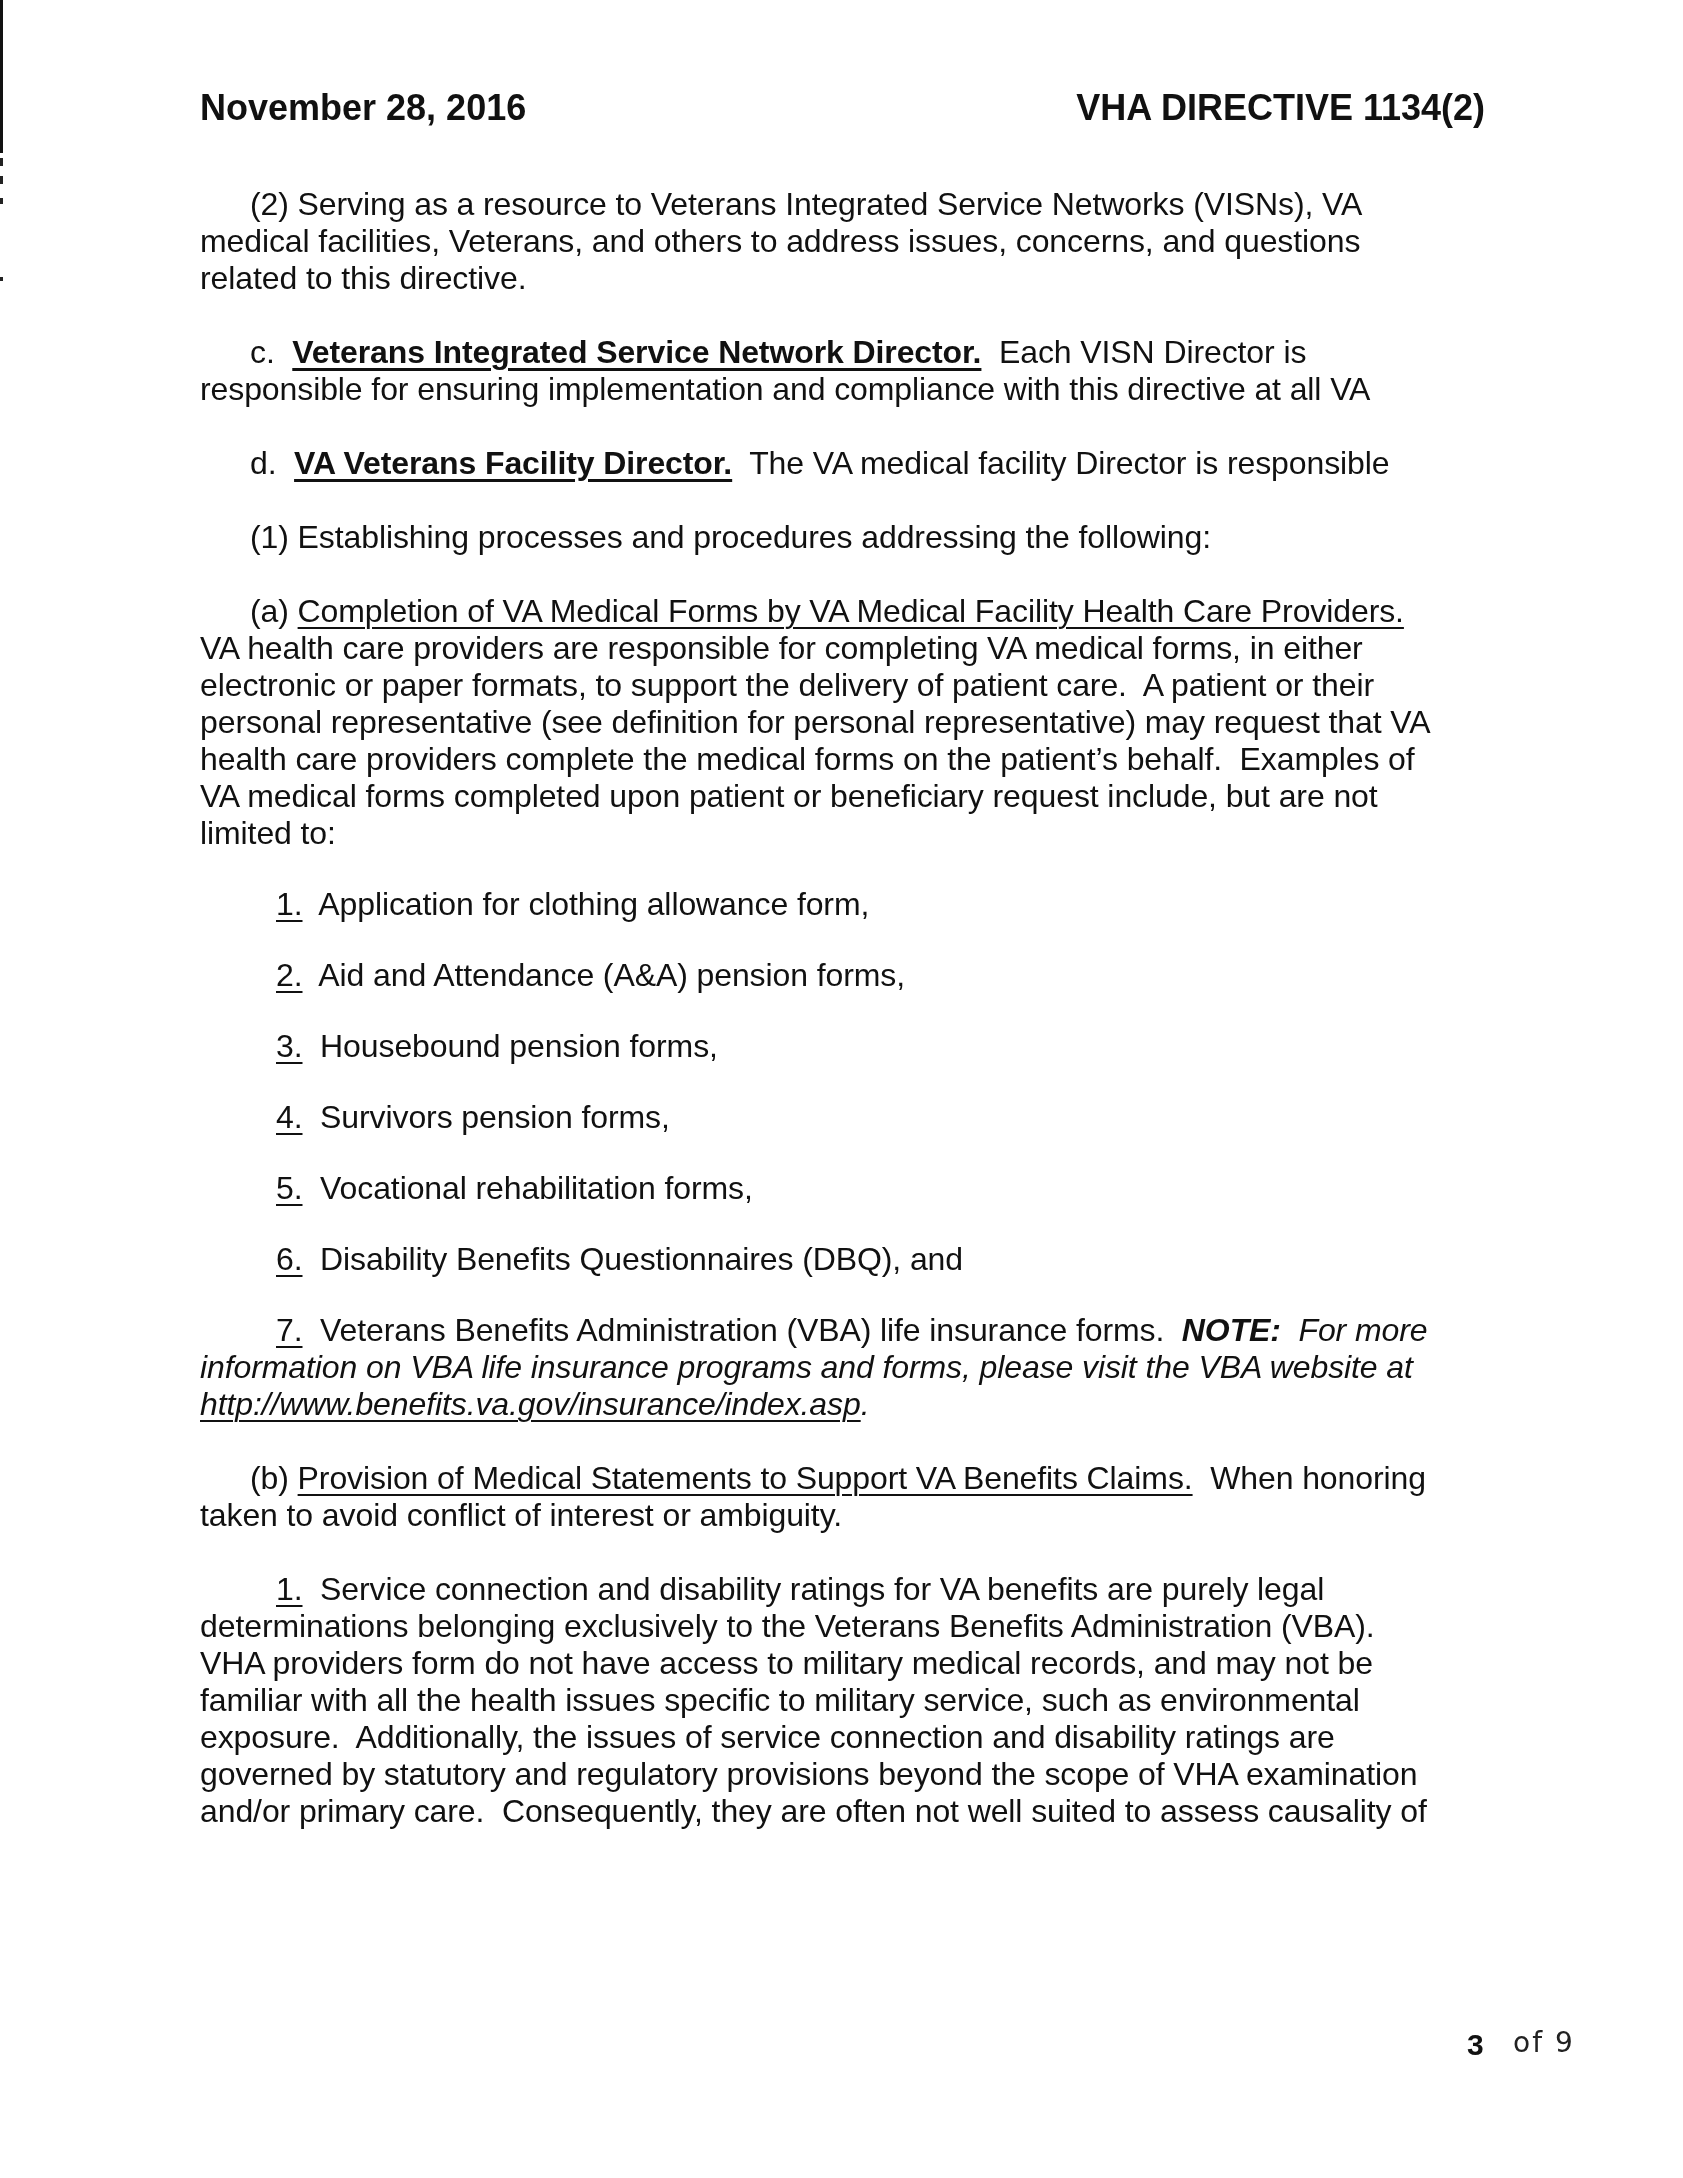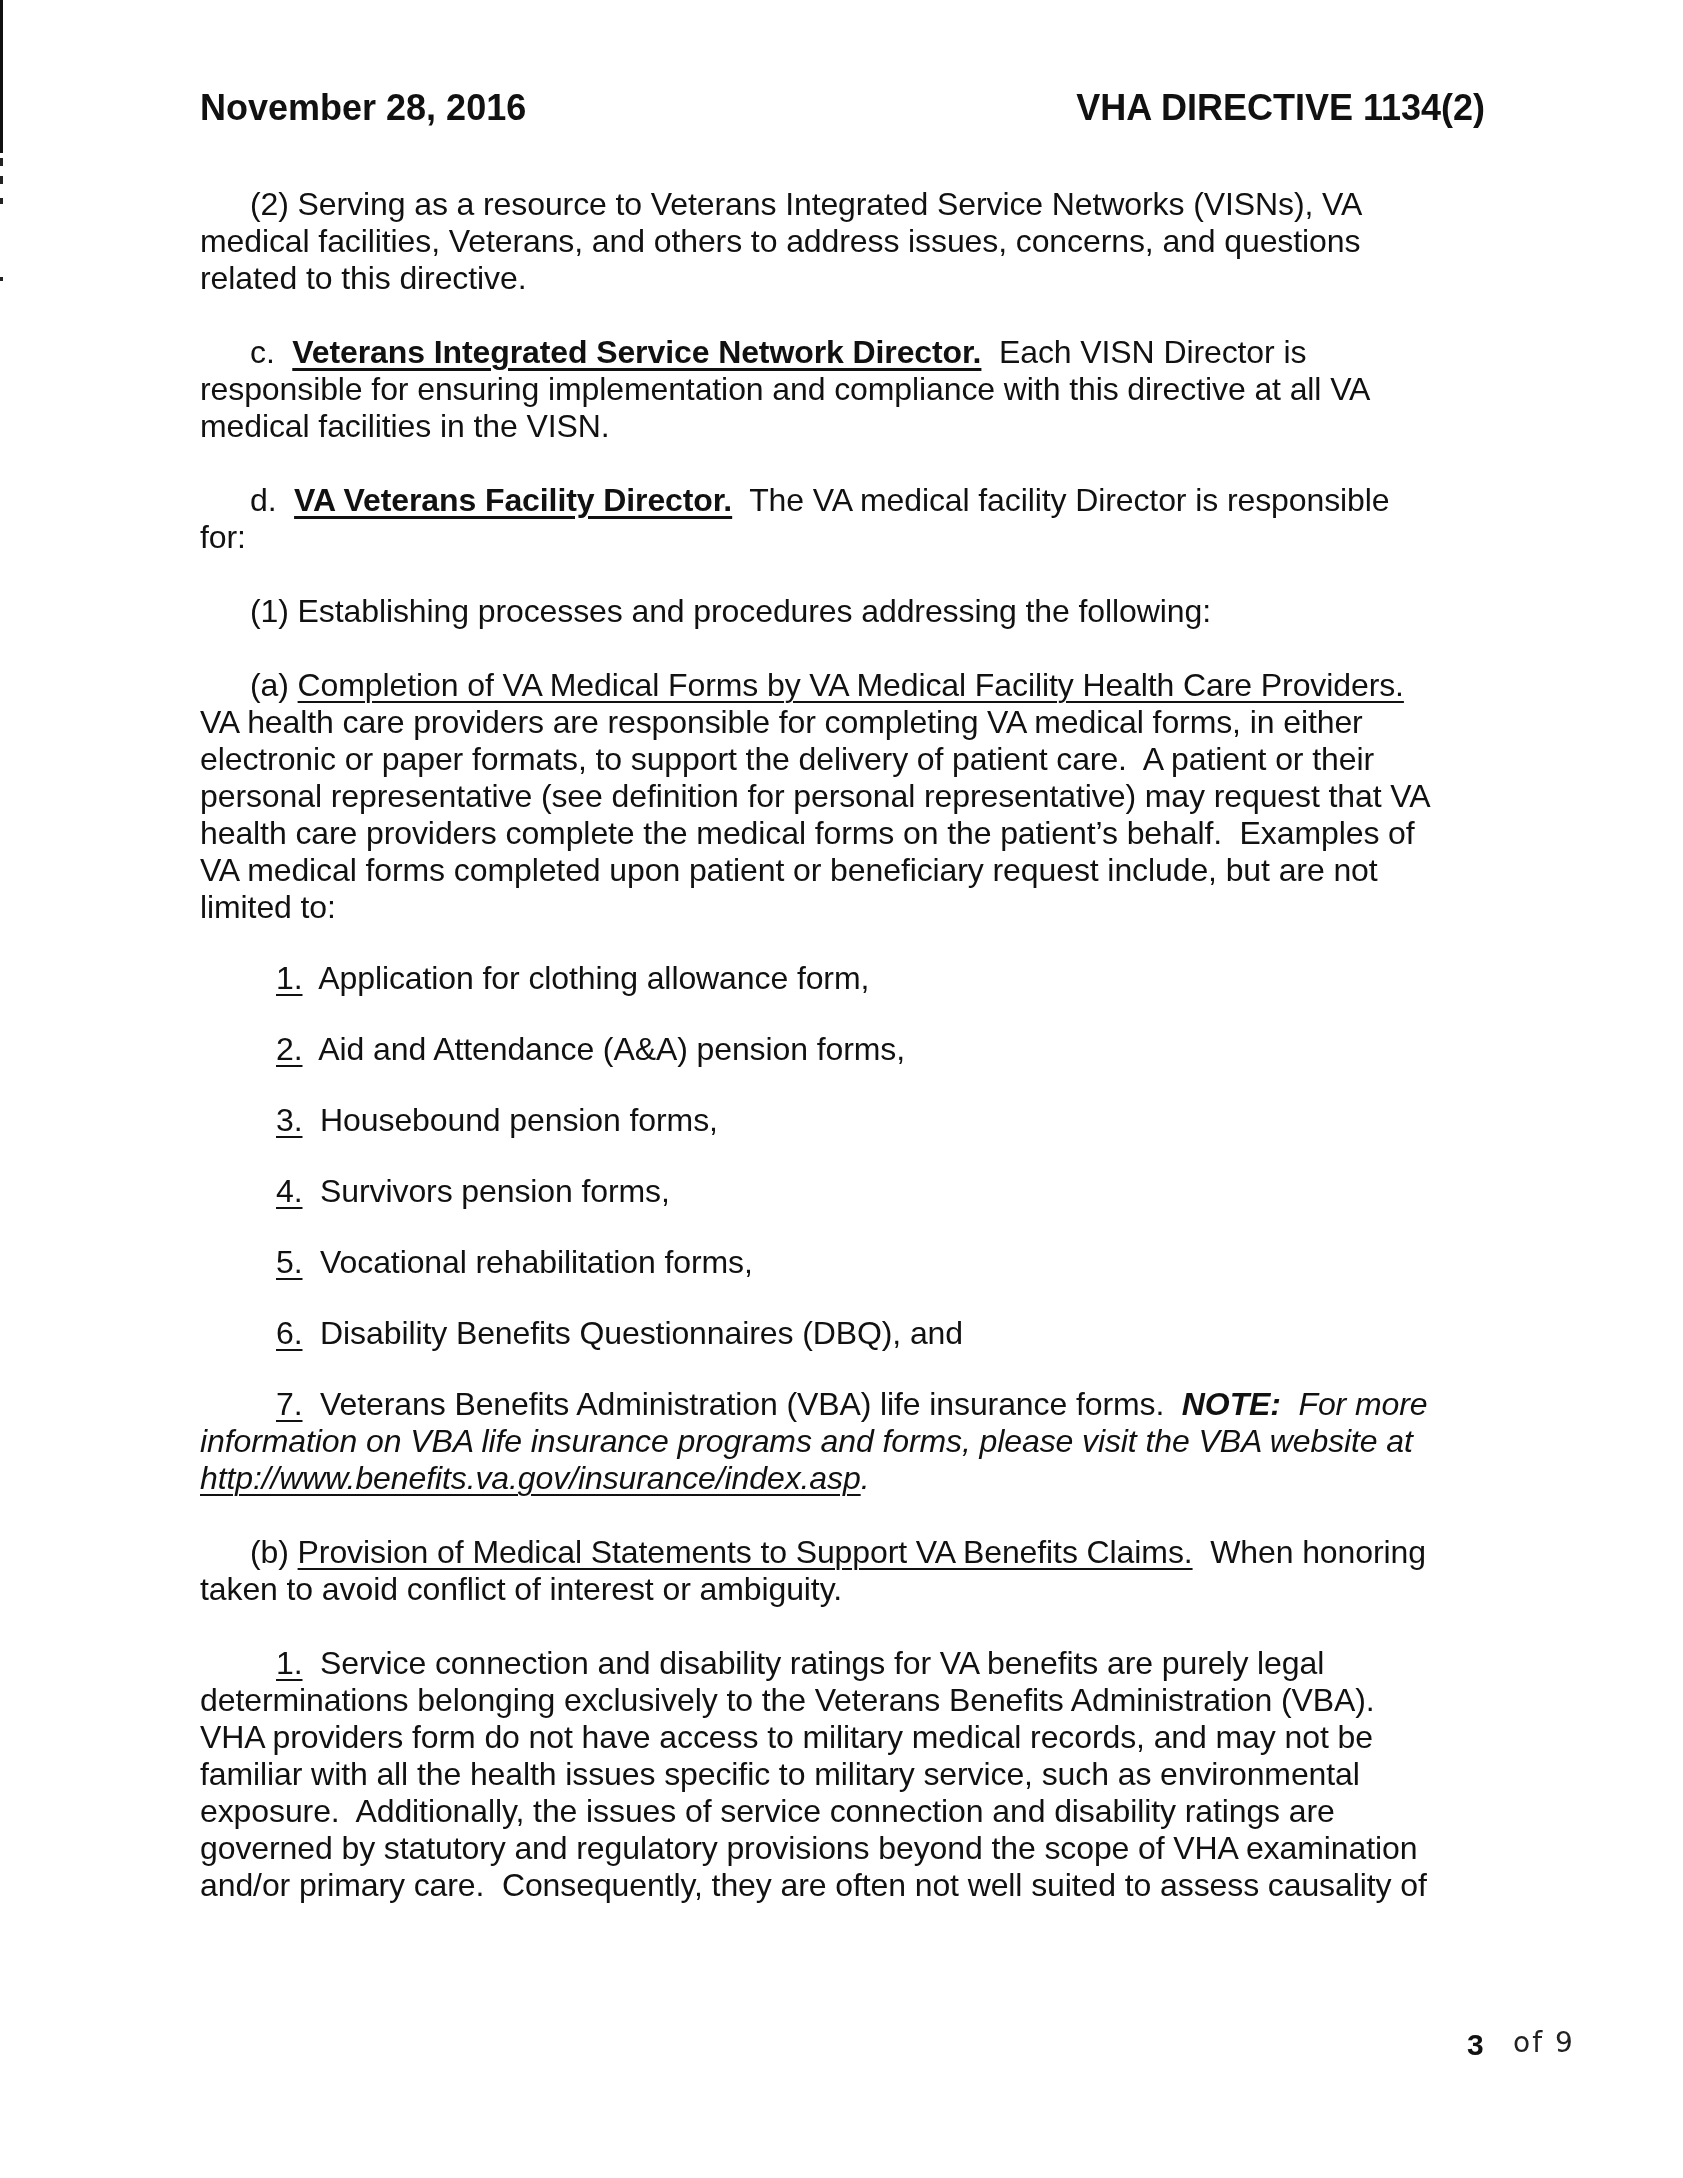--- a/index.html
+++ b/index.html
@@ -46,27 +46,25 @@
   <div>
     <div class="line ind1">(2) Serving as a resource to Veterans Integrated Service Networks (VISNs), VA</div>
     <div class="line">medical facilities, Veterans, and others to address issues, concerns, and questions</div>
     <div class="line">related to this directive.</div>
   </div>
   <div class="gap"></div>
 
   <div>
     <div class="line ind1"><span>c.  </span><span class="bu">Veterans Integrated Service Network Director.</span><span>  Each VISN Director is</span></div>
     <div class="line">responsible for ensuring implementation and compliance with this directive at all VA</div>
-    <div class="line">medical facilities in the VISN.</div>
   </div>
   <div class="gap"></div>
 
   <div>
     <div class="line ind1"><span>d.  </span><span class="bu">VA Veterans Facility Director.</span><span>  The VA medical facility Director is responsible</span></div>
-    <div class="line">for:</div>
   </div>
   <div class="gap"></div>
 
   <div class="line ind1">(1) Establishing processes and procedures addressing the following:</div>
   <div class="gap"></div>
 
   <div>
     <div class="line ind1"><span>(a) </span><span class="u">Completion of VA Medical Forms by VA Medical Facility Health Care Providers.</span></div>
     <div class="line">VA health care providers are responsible for completing VA medical forms, in either</div>
     <div class="line">electronic or paper formats, to support the delivery of patient care.  A patient or their</div>

